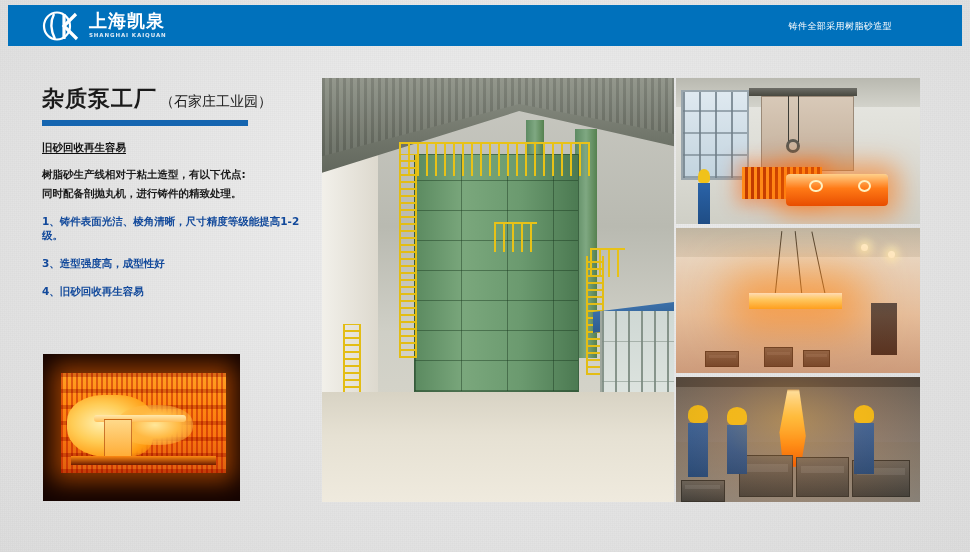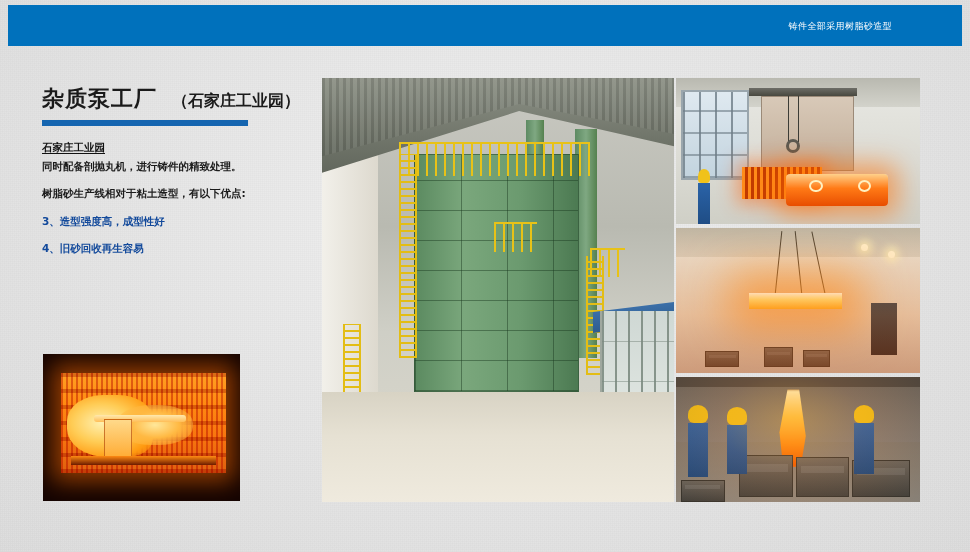--- a/index.html
+++ b/index.html
@@ -34,25 +34,25 @@
     color:#dce9f5; font-size:5.5px; letter-spacing:.9px; line-height:1;
     margin-top:3px; font-weight:bold;
   }
   .logo-stack { display:flex; flex-direction:column; justify-content:center; }
   .tagline {
     position:absolute; right:70px; top:50%; transform:translateY(-50%);
     color:#fff; font-size:9px; letter-spacing:.4px; white-space:nowrap;
   }
   
   .left-col { position:absolute; left:42px; top:84px; width:272px; }
-  .title-row { display:flex; align-items:baseline; gap:15px; }
+  .title-row { display:flex; align-items:baseline; gap:3px; }
   .title-main {
     font-size:22px; font-weight:bold; color:#1a1a1a; letter-spacing:1px;
   }
-  .title-sub { font-size:16px; font-weight:bold; color:#1a1a1a; }
+  .title-sub { font-size:14px; font-weight:normal; color:#1a1a1a; }
   .title-bar {
     width:206px; height:6px; background:#1565b0; margin-top:6px;
   }
   .sec-head {
     margin-top:15px; font-size:10.5px; font-weight:bold; color:#111;
     text-decoration:underline; text-underline-offset:2px;
   }
   .body-p {
     margin-top:3px; font-size:10.5px; color:#1a1a1a; line-height:1.55;
     font-weight:bold; text-align:justify;
@@ -254,35 +254,50 @@
     background:rgba(255,255,255,.10);
   }
   .pour-amber { position:absolute; inset:0; background:radial-gradient(ellipse at 47% 35%, rgba(255,170,50,.38) 0%, rgba(255,120,20,.14) 40%, rgba(0,0,0,.12) 100%); }
 </style>
 </head>
 <body>
 
 <div class="page"></div>
 
 <div class="header">
+  <div class="logo-wrap">
+    <span class="logo-mark">
+      <svg width="44" height="30" viewBox="0 0 44 30">
+        <ellipse cx="17" cy="15" rx="13" ry="13.5" fill="none" stroke="#ffffff" stroke-width="2.2"></ellipse>
+        <path d="M14 3 C10 11, 11 20, 15 28" fill="none" stroke="#ffffff" stroke-width="2.4"></path>
+        <path d="M24 3 L24 28" stroke="#ffffff" stroke-width="3.2"></path>
+        <path d="M36 3 L24 15 L37 28" fill="none" stroke="#ffffff" stroke-width="3.2"></path>
+      </svg>
+    </span>
+    <span class="logo-stack">
+      <span class="logo-text-cn">上海凯泉</span>
+      <span class="logo-text-en">SHANGHAI KAIQUAN</span>
+    </span>
+  </div>
   <div class="tagline">铸件全部采用树脂砂造型</div>
 </div>
 
 <div class="left-col">
   <div class="title-row">
     <span class="title-main">杂质泵工厂</span>
     <span class="title-sub">（石家庄工业园）</span>
   </div>
   <div class="title-bar"></div>
 
-  <div class="sec-head">石家庄工业园</div>
+  <div class="sec-head">旧砂回收再生容易</div>
+  <div class="body-p gap">树脂砂生产线相对于粘土造型，有以下优点:</div>
   <div class="body-p">同时配备剖抛丸机，进行铸件的精致处理。</div>
-  <div class="body-p gap">树脂砂生产线相对于粘土造型，有以下优点:</div>
 
   <div class="bullets">
+    <div class="bullet">1、铸件表面光洁、棱角清晰，尺寸精度等级能提高1-2级。</div>
     <div class="bullet">3、造型强度高，成型性好</div>
     <div class="bullet">4、旧砂回收再生容易</div>
   </div>
 </div>
 
 <div class="photo" id="photo-furnace">
   <div class="furn-bg"></div>
   <div class="furn-mouth">
     <div class="furn-coils"></div>
     <div class="furn-bands"></div>

